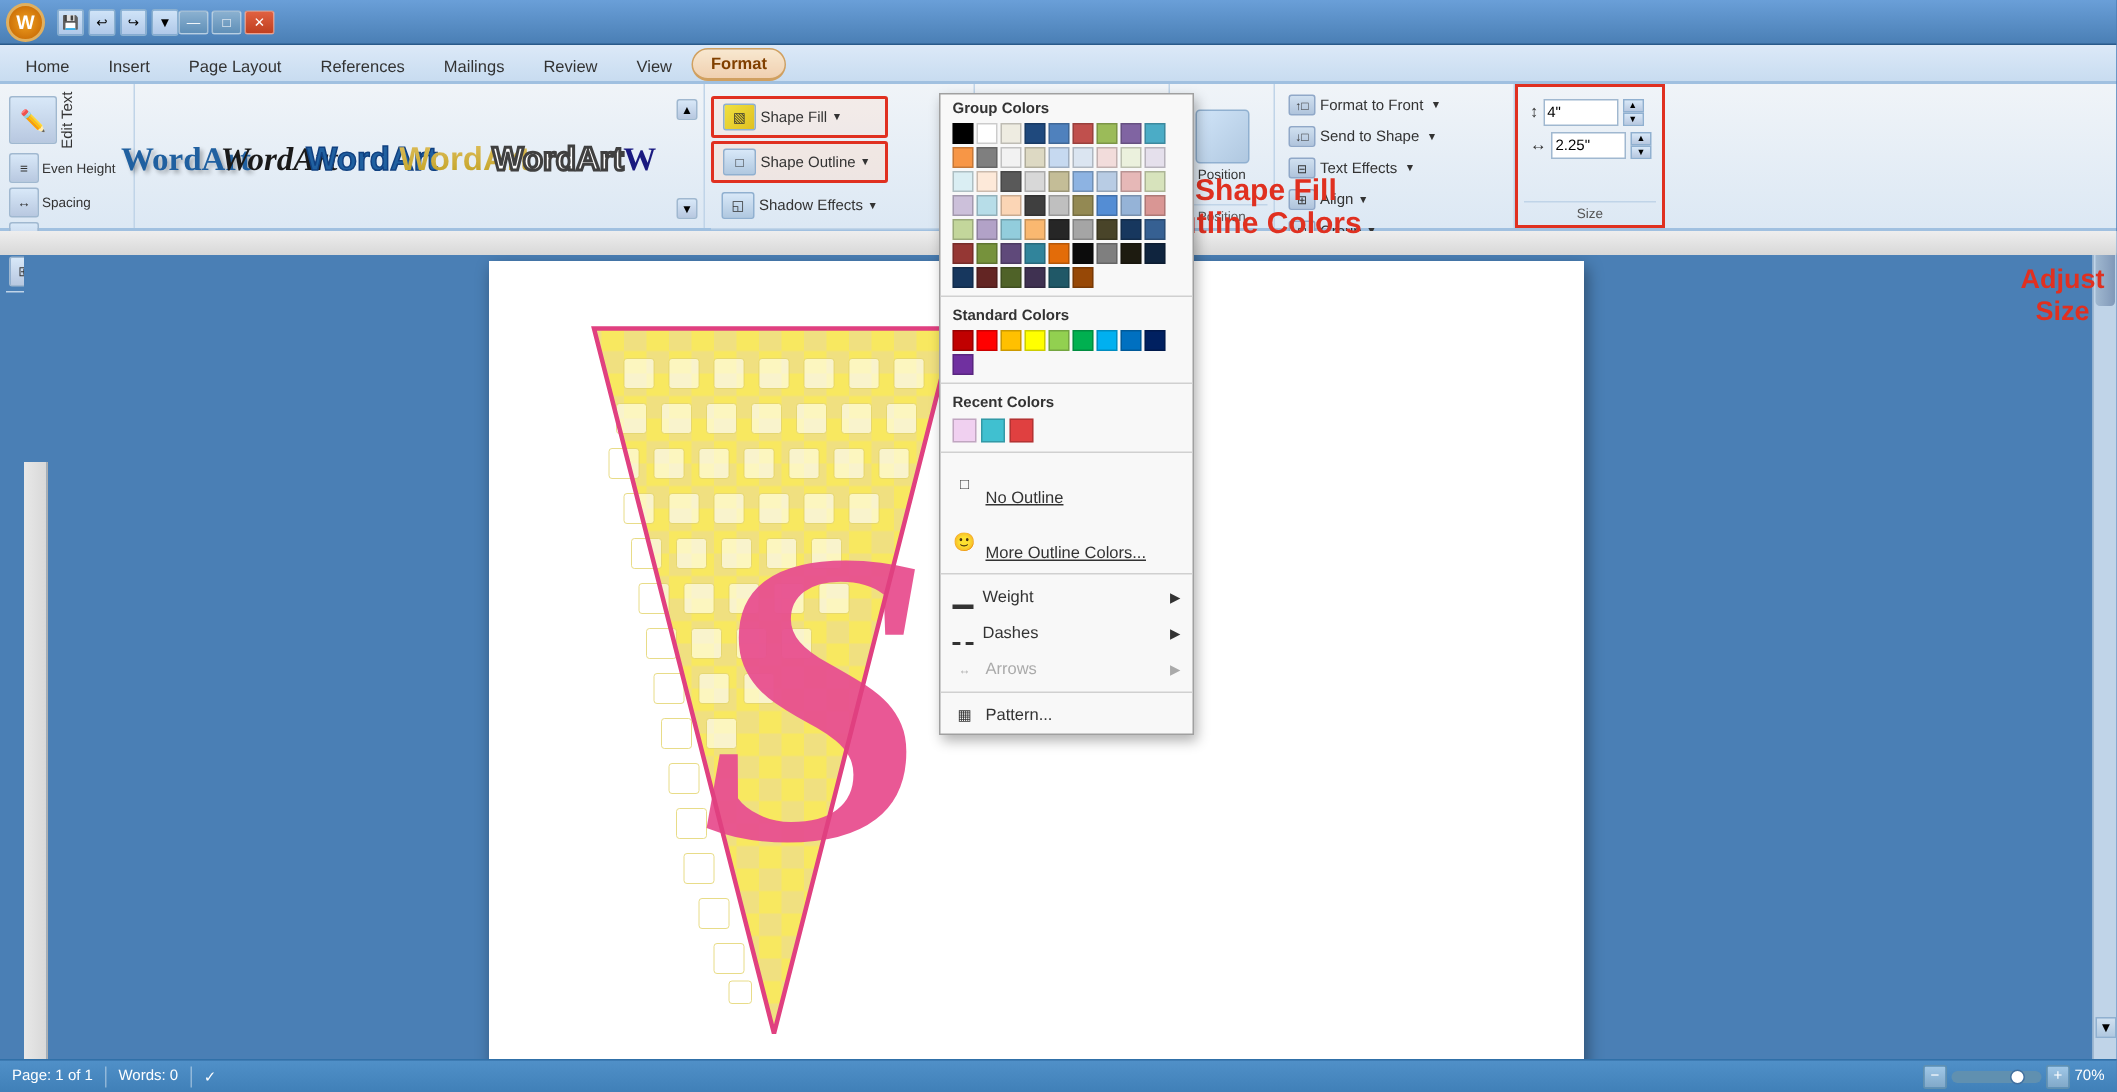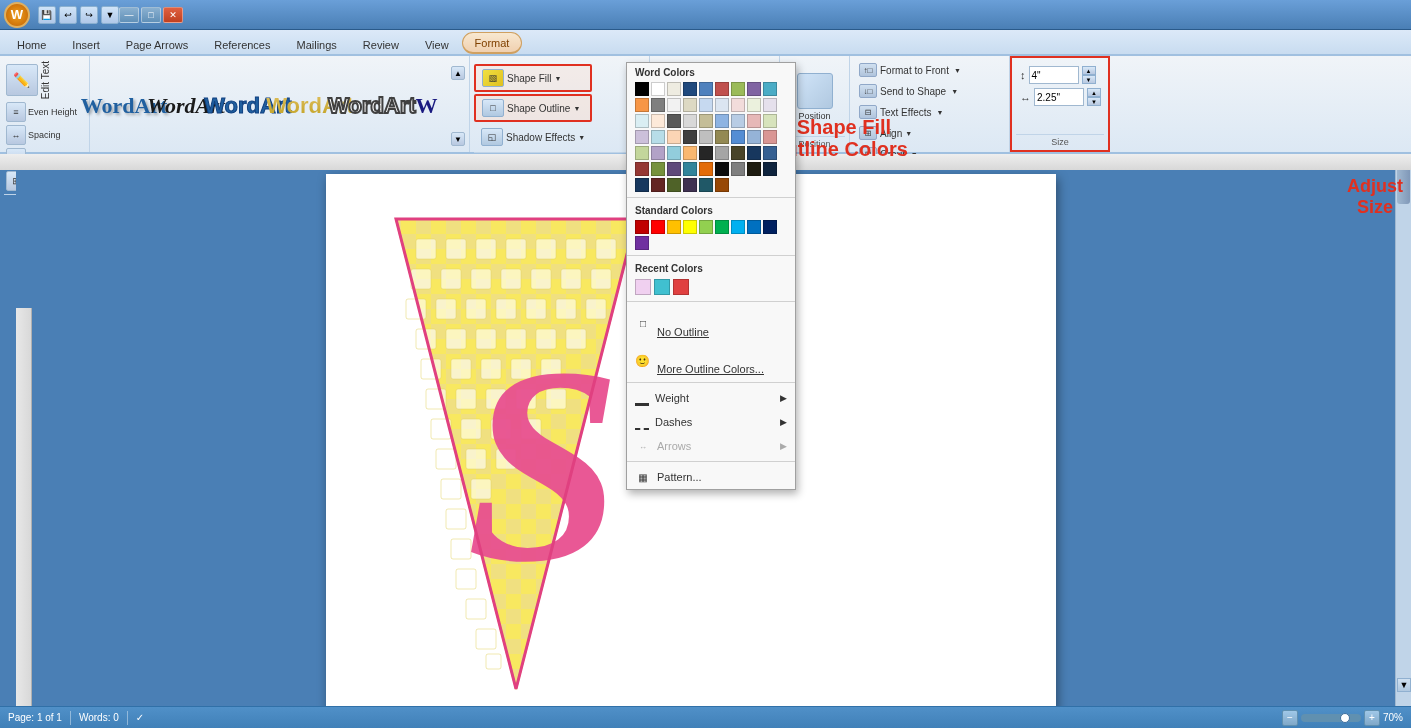--- a/index.html
+++ b/index.html
@@ -72,21 +72,21 @@
     .tab.active {
       background: #f0f4f8;
       border-color: #a0c0e0;
       border-bottom: 2px solid #f0f4f8;
       font-weight: bold;
     }
     .tab.wordart-tab {
       background: linear-gradient(to bottom, #f8e8d0, #f0d0b0);
       border-color: #d0a060;
       color: #804000;
-      font-weight: normal;
+      font-weight: bold;
       border-radius: 11px;
     }
 
     
     .ribbon {
       height: 98px;
       background: linear-gradient(to bottom, #f0f4f8, #dce8f4);
       border-bottom: 2px solid #a0c0e0;
       display: flex;
       position: relative;
@@ -504,21 +504,21 @@
   <div class="title-right">
     <div class="win-btn">—</div>
     <div class="win-btn">□</div>
     <div class="win-btn close">✕</div>
   </div>
 </div>
 
 <div class="tabs-bar">
   <div class="tab">Home</div>
   <div class="tab">Insert</div>
-  <div class="tab">Page Arrows</div>
+  <div class="tab">Page Layout</div>
   <div class="tab">References</div>
   <div class="tab">Mailings</div>
   <div class="tab">Review</div>
   <div class="tab">View</div>
   <div class="tab wordart-tab active">Format</div>
 </div>
 
 <div class="ribbon">
 
   <div class="ribbon-group text-group">
@@ -794,21 +794,21 @@
 </div>
 
 <div class="scrollbar-v">
   <div style="width:14px;height:14px;background:linear-gradient(to bottom,#d0e0f0,#b0c8e0);border:1px solid #90b0d0;display:flex;align-items:center;justify-content:center;font-size:9px;cursor:pointer;margin:1px auto;">▲</div>
   <div class="scrollbar-thumb"></div>
   <div style="position:absolute;bottom:14px;left:1px;width:14px;height:14px;background:linear-gradient(to bottom,#d0e0f0,#b0c8e0);border:1px solid #90b0d0;display:flex;align-items:center;justify-content:center;font-size:9px;cursor:pointer;">▼</div>
 </div>
 
 <div class="dropdown-panel">
 
-  <div class="dp-section-label">Word Colors</div>
+  <div class="dp-section-label">Group Colors</div>
   <div class="color-grid" id="theme-color-grid">
       <div class="color-swatch" style="background: rgb(0, 0, 0);"></div>
       <div class="color-swatch" style="background: rgb(255, 255, 255);"></div>
       <div class="color-swatch" style="background: rgb(238, 236, 225);"></div>
       <div class="color-swatch" style="background: rgb(31, 73, 125);"></div>
       <div class="color-swatch" style="background: rgb(79, 129, 189);"></div>
       <div class="color-swatch" style="background: rgb(192, 80, 77);"></div>
       <div class="color-swatch" style="background: rgb(155, 187, 89);"></div>
       <div class="color-swatch" style="background: rgb(128, 100, 162);"></div>
       <div class="color-swatch" style="background: rgb(75, 172, 198);"></div>

